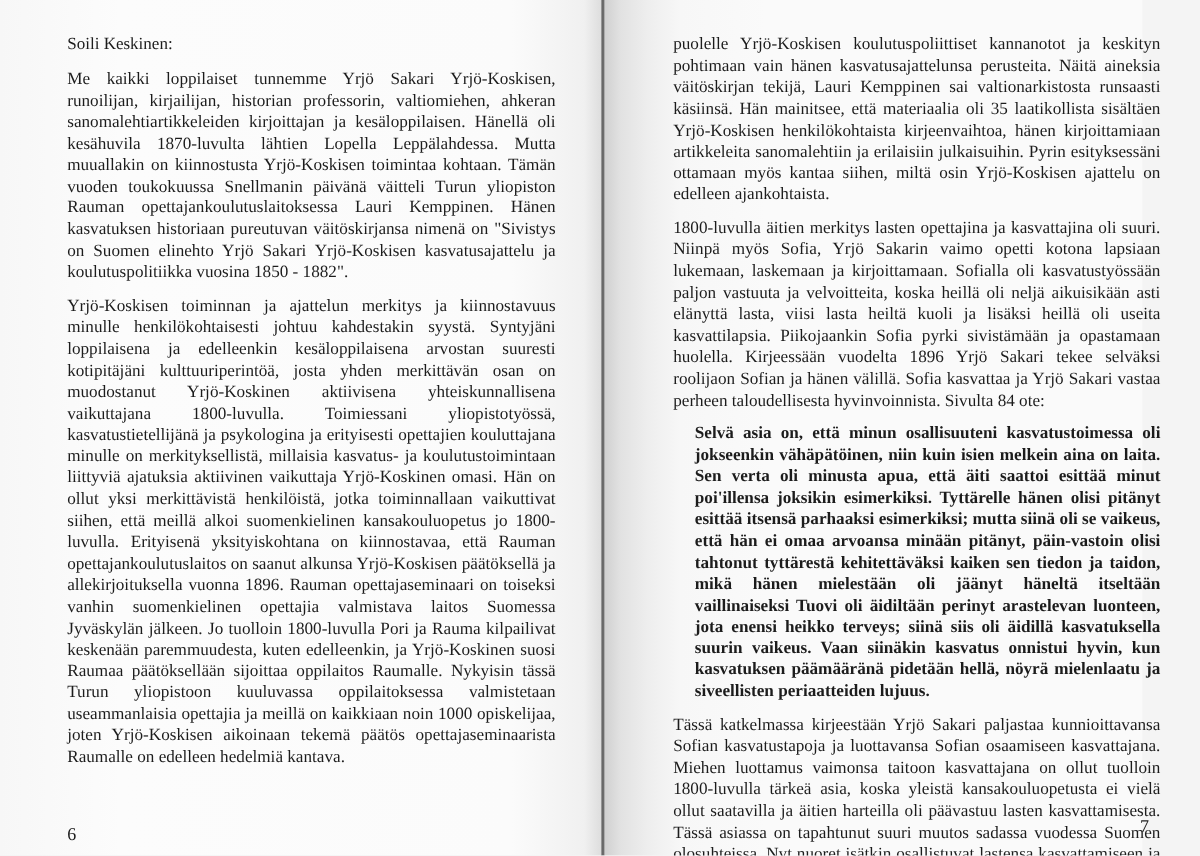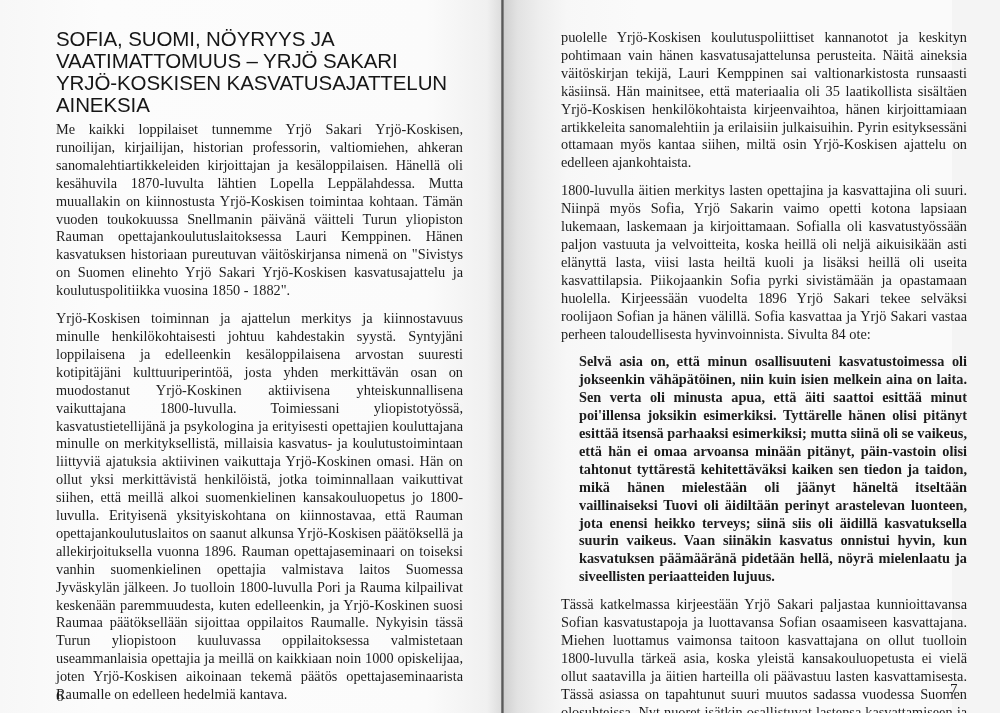--- a/index.html
+++ b/index.html
@@ -99,21 +99,21 @@
       top: 680px;
     }
   </style>
 </head>
 <body>
 
 <div class="spread">
 
   <div class="page page-left">
     <div class="content-left">
-      <h1 class="title">SOFIA, SUOMI, NÖYRYYS JA VAATIMATTOMUUS – YRJÖ SAKARI YRJÖ-KOSKISEN KASVATUSAJATTELUN AINEKSIA</h1>
+      <div class="author">Soili Keskinen:</div>
       <p class="body">Me kaikki loppilaiset tunnemme Yrjö Sakari Yrjö-Koskisen, runoilijan, kirjailijan, historian professorin, valtiomiehen, ahkeran sanomalehtiartikkeleiden kirjoittajan ja kesäloppilaisen. Hänellä oli kesähuvila 1870-luvulta lähtien Lopella Leppälahdessa. Mutta muuallakin on kiinnostusta Yrjö-Koskisen toimintaa kohtaan. Tämän vuoden toukokuussa Snellmanin päivänä väitteli Turun yliopiston Rauman opettajankoulutuslaitoksessa Lauri Kemppinen. Hänen kasvatuksen historiaan pureutuvan väitöskirjansa nimenä on "Sivistys on Suomen elinehto Yrjö Sakari Yrjö-Koskisen kasvatusajattelu ja koulutuspolitiikka vuosina 1850 - 1882".</p>
       <p class="body">Yrjö-Koskisen toiminnan ja ajattelun merkitys ja kiinnostavuus minulle henkilökohtaisesti johtuu kahdestakin syystä. Syntyjäni loppilaisena ja edelleenkin kesäloppilaisena arvostan suuresti kotipitäjäni kulttuuriperintöä, josta yhden merkittävän osan on muodostanut Yrjö-Koskinen aktiivisena yhteiskunnallisena vaikuttajana 1800-luvulla. Toimiessani yliopistotyössä, kasvatustietellijänä ja psykologina ja erityisesti opettajien kouluttajana minulle on merkityksellistä, millaisia kasvatus- ja koulutustoimintaan liittyviä ajatuksia aktiivinen vaikuttaja Yrjö-Koskinen omasi. Hän on ollut yksi merkittävistä henkilöistä, jotka toiminnallaan vaikuttivat siihen, että meillä alkoi suomenkielinen kansakouluopetus jo 1800-luvulla. Erityisenä yksityiskohtana on kiinnostavaa, että Rauman opettajankoulutuslaitos on saanut alkunsa Yrjö-Koskisen päätöksellä ja allekirjoituksella vuonna 1896. Rauman opettajaseminaari on toiseksi vanhin suomenkielinen opettajia valmistava laitos Suomessa Jyväskylän jälkeen. Jo tuolloin 1800-luvulla Pori ja Rauma kilpailivat keskenään paremmuudesta, kuten edelleenkin, ja Yrjö-Koskinen suosi Raumaa päätöksellään sijoittaa oppilaitos Raumalle. Nykyisin tässä Turun yliopistoon kuuluvassa oppilaitoksessa valmistetaan useammanlaisia opettajia ja meillä on kaikkiaan noin 1000 opiskelijaa, joten Yrjö-Koskisen aikoinaan tekemä päätös opettajaseminaarista Raumalle on edelleen hedelmiä kantava.</p>
 
     </div>
     <div class="page-number pn-left">6</div>
   </div>
 
   <div class="spine"></div>
 
   <div class="page page-right">

